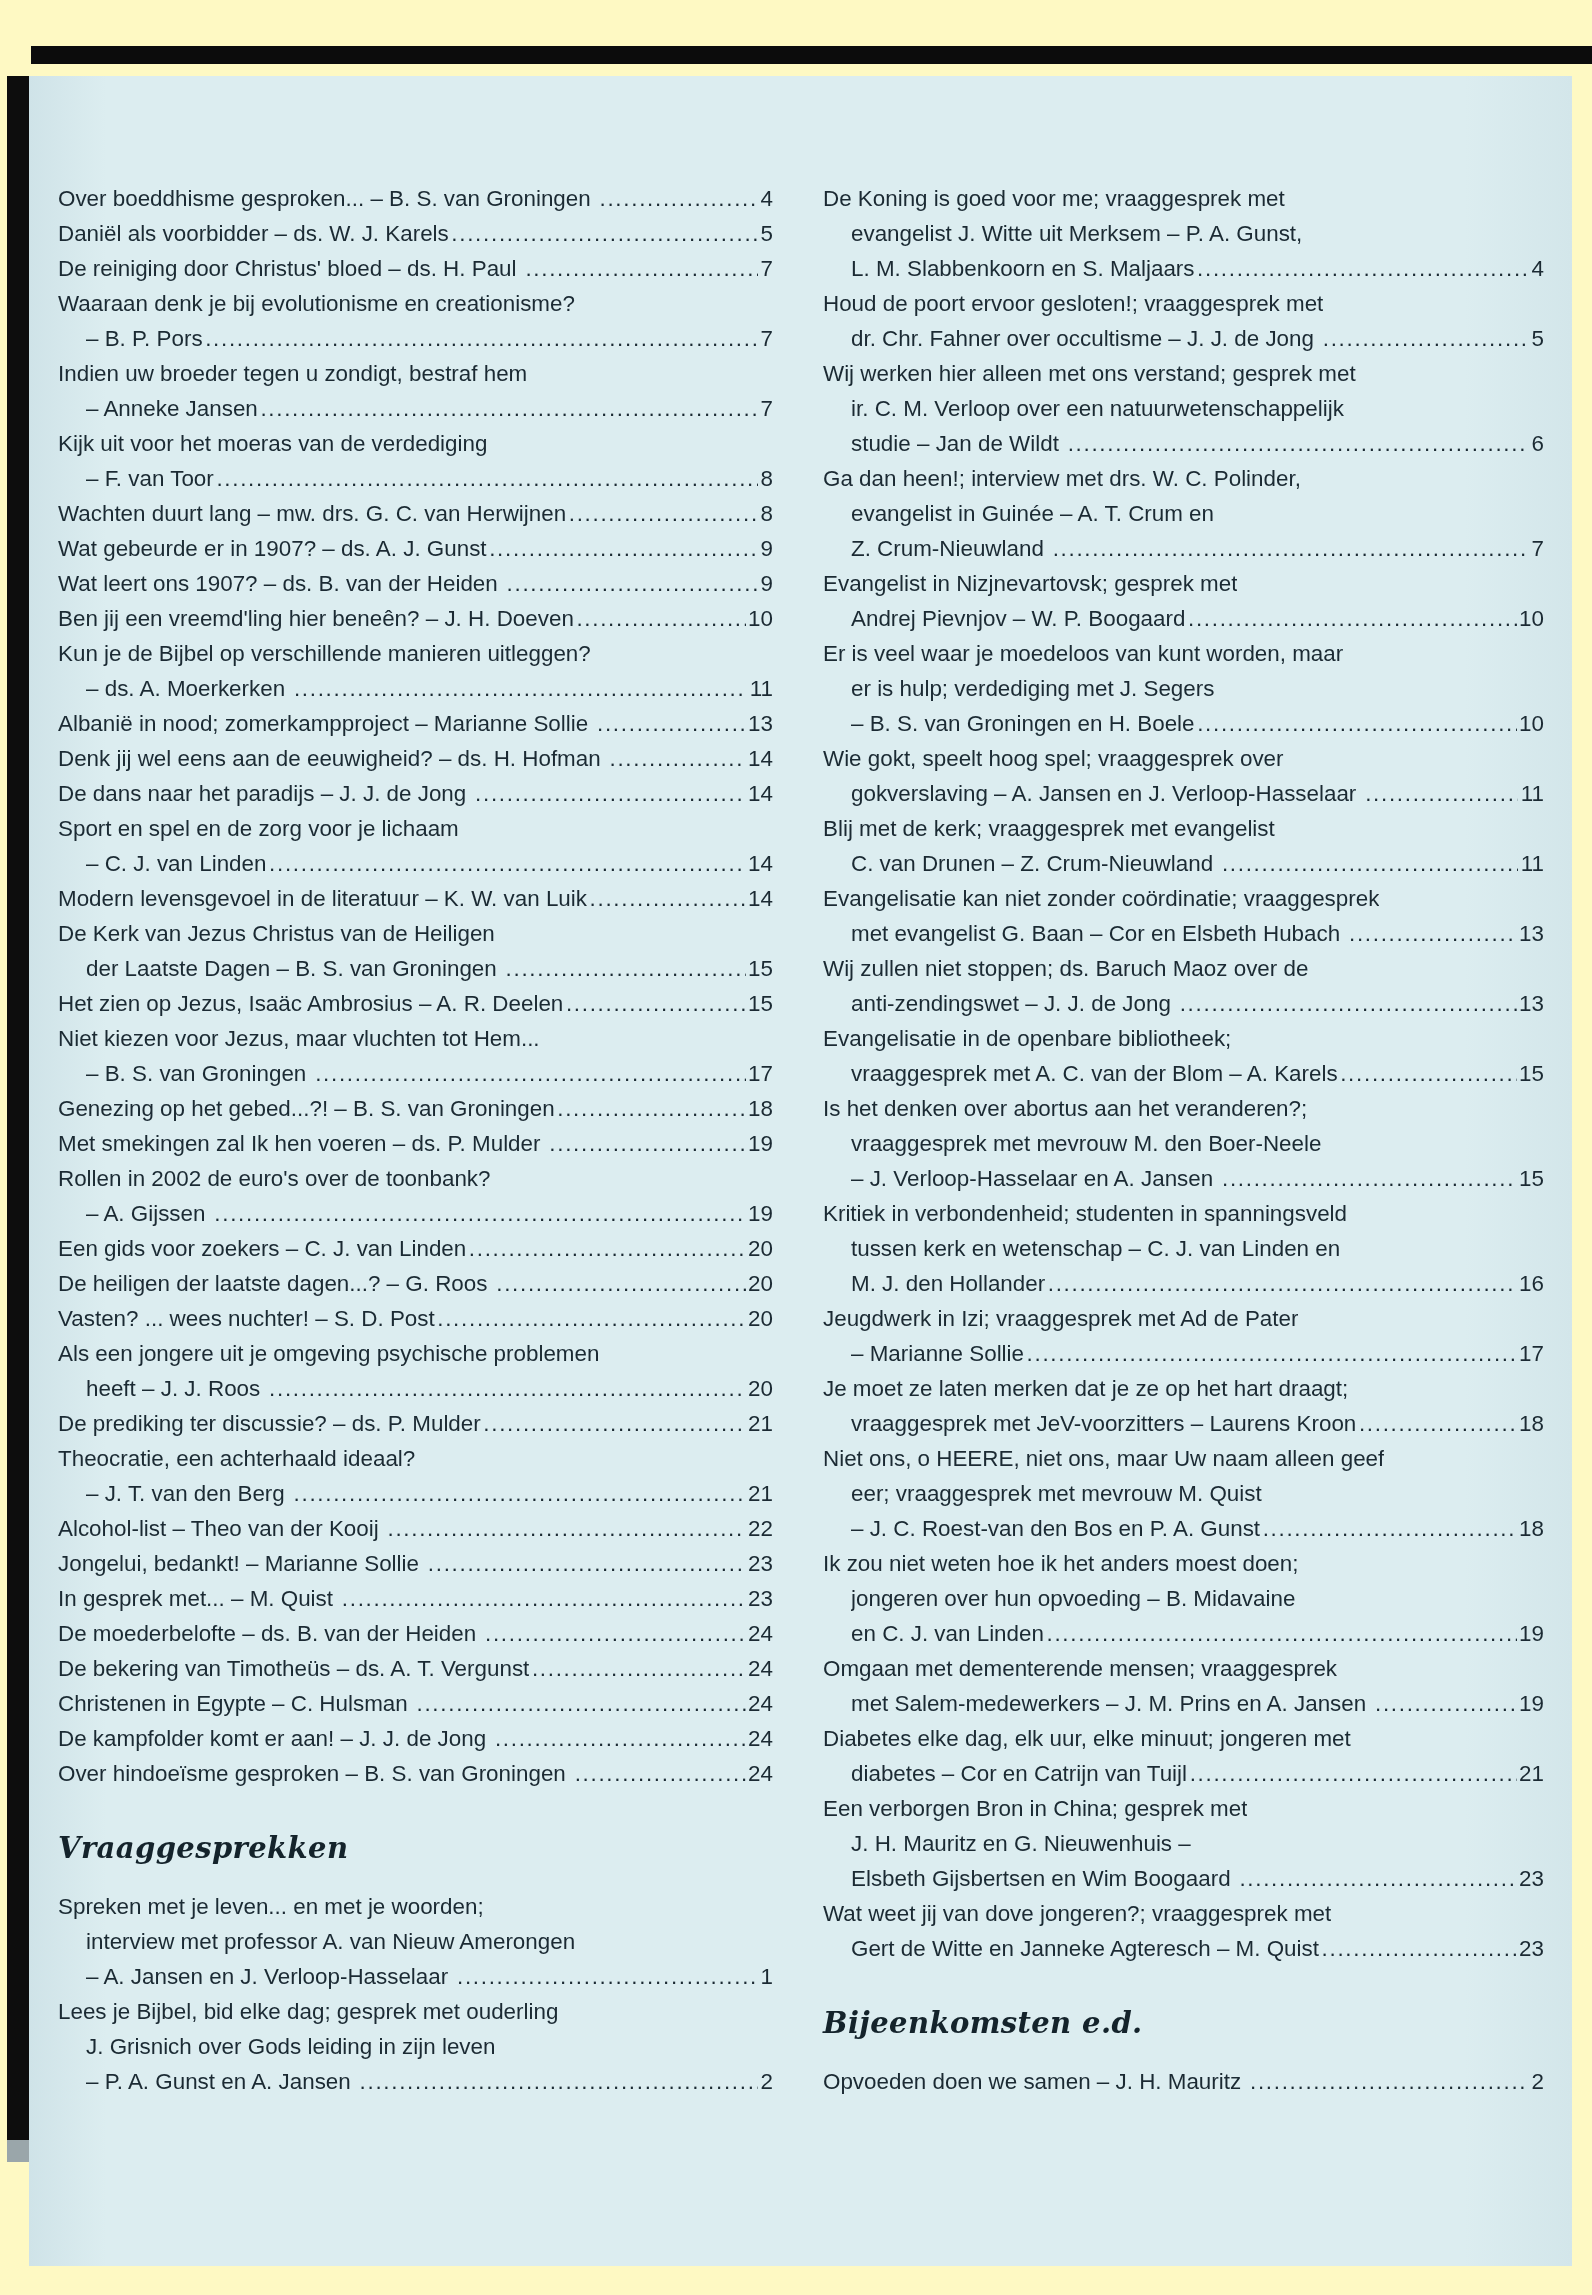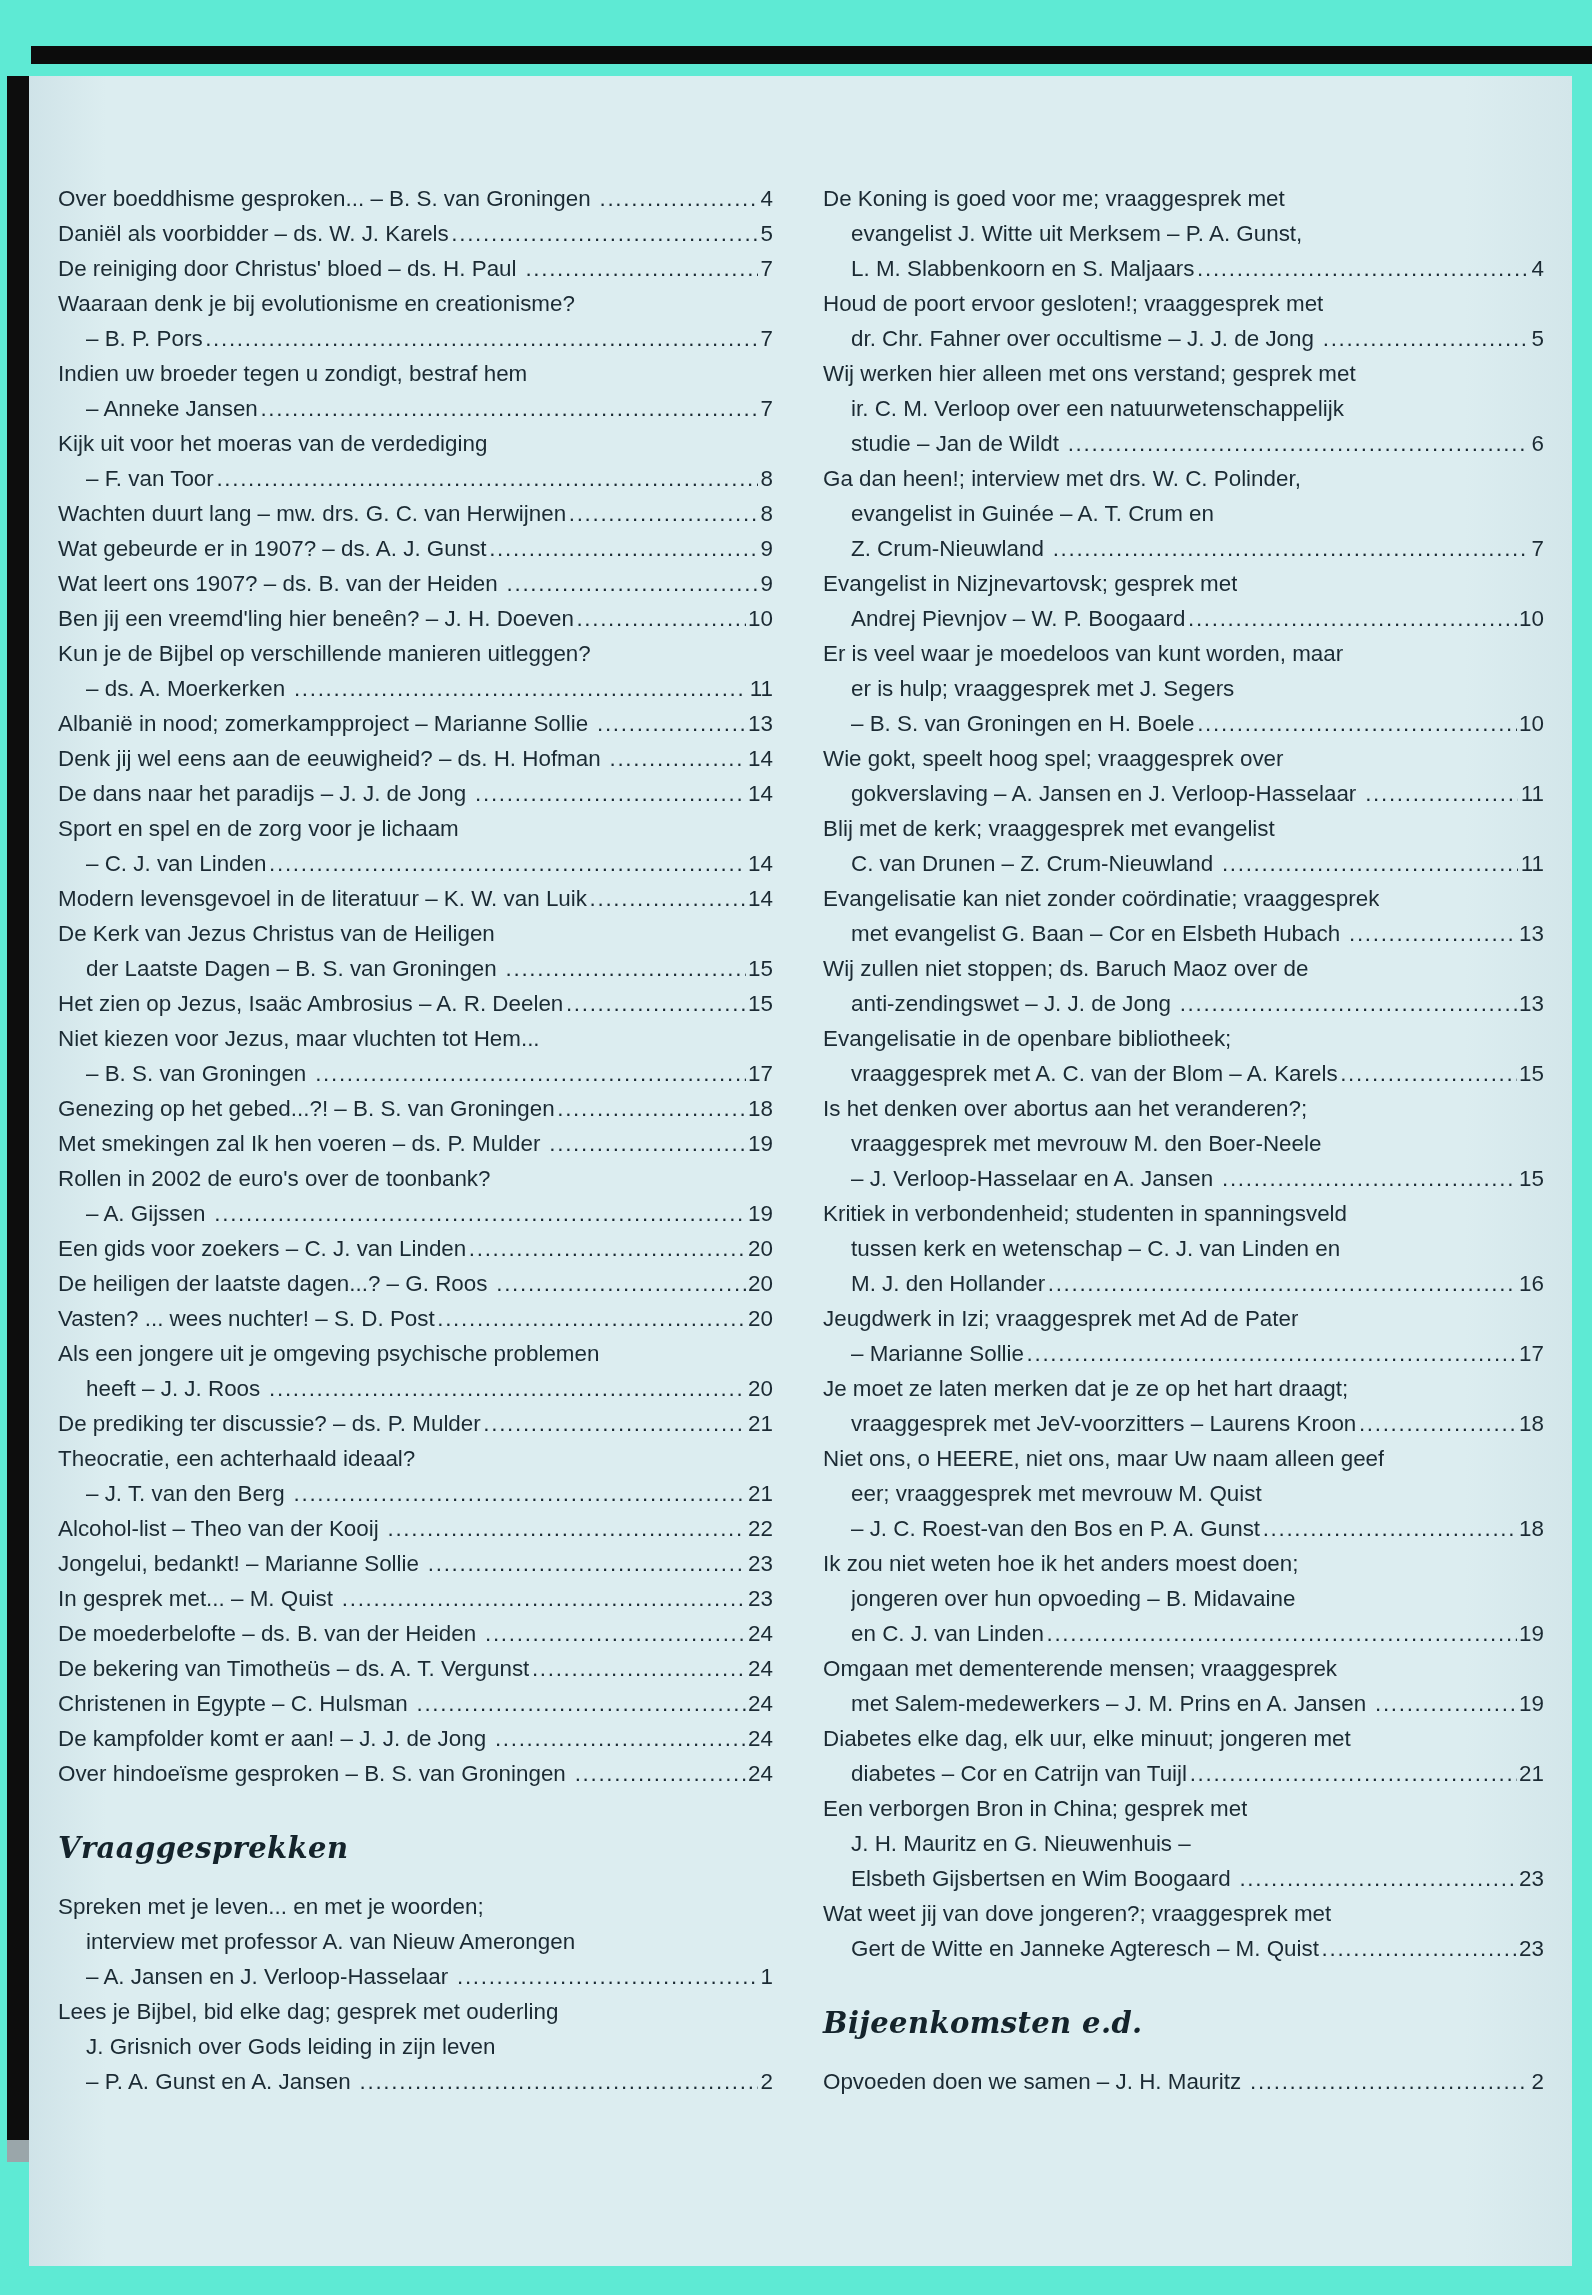--- a/index.html
+++ b/index.html
@@ -3,21 +3,21 @@
 <meta charset="utf-8">
 <style>
   * { margin:0; padding:0; box-sizing:border-box; }
   html, body { width:1592px; height:2295px; }
   body {
     background:#fbfbf9;
     font-family:"Liberation Sans", sans-serif;
     position:relative;
     overflow:hidden;
   }
-  .canvas { position:absolute; left:0; top:0; width:1592px; height:2295px; background:#5eead4; }
+  .canvas { position:absolute; left:0; top:0; width:1592px; height:2295px; background:#fef9c3; }
 
   .topbar {
     position:absolute; left:31px; top:46px; width:1561px; height:18px;
     background:#0c0c0c;
   }
   .spine {
     position:absolute; left:7px; top:76px; width:22.4px; height:2064px;
     background:#0d0d0d;
   }
   .spine-tail {
@@ -437,21 +437,21 @@
               <span class="txt">Andrej Pievnjov – W. P. Boogaard</span>
               <span class="leader"></span>
               <span class="pg">10</span>
             </div>
           </div>
           <div class="toc-entry">
             <div class="toc-line">
               <span class="txt">Er is veel waar je moedeloos van kunt worden, maar</span>
             </div>
             <div class="toc-line ind">
-              <span class="txt">er is hulp; vraaggesprek met J. Segers</span>
+              <span class="txt">er is hulp; verdediging met J. Segers</span>
             </div>
             <div class="toc-line ind">
               <span class="txt">– B. S. van Groningen en H. Boele</span>
               <span class="leader"></span>
               <span class="pg">10</span>
             </div>
           </div>
           <div class="toc-entry">
             <div class="toc-line">
               <span class="txt">Wie gokt, speelt hoog spel; vraaggesprek over</span>

